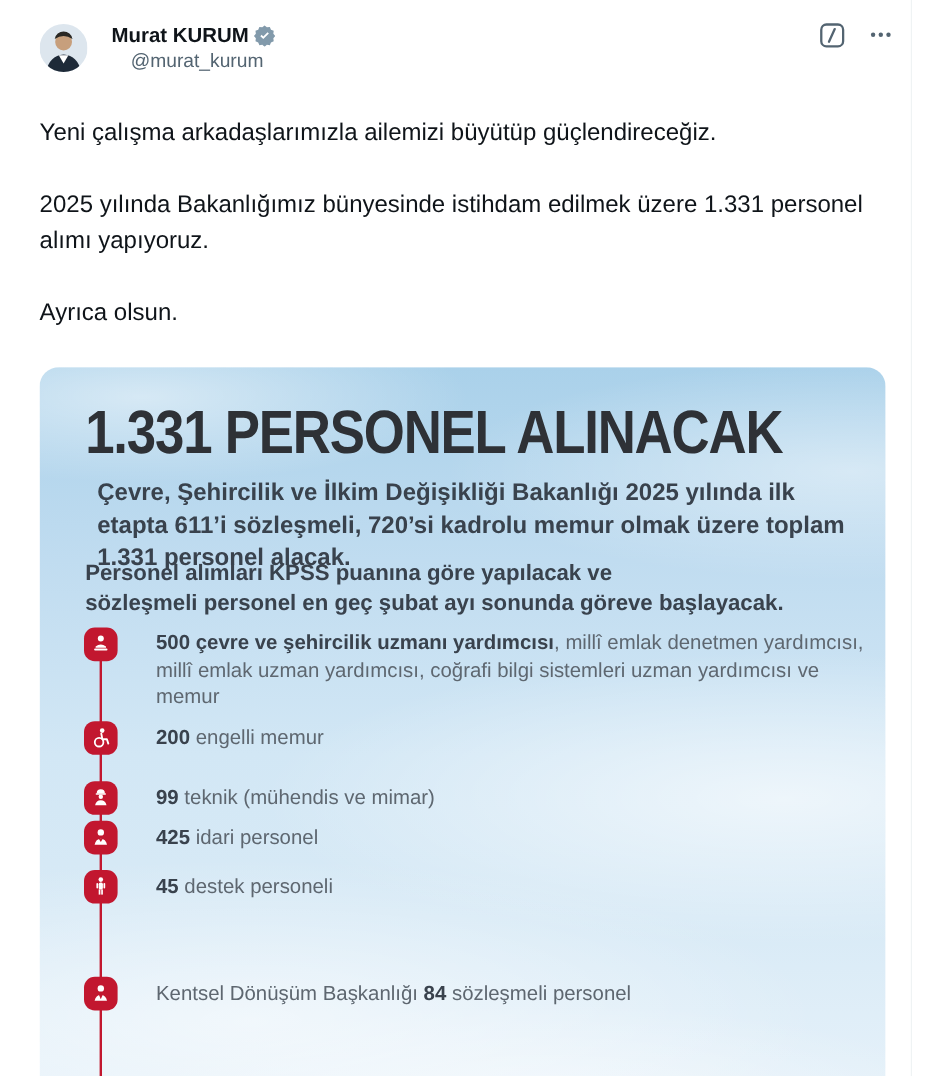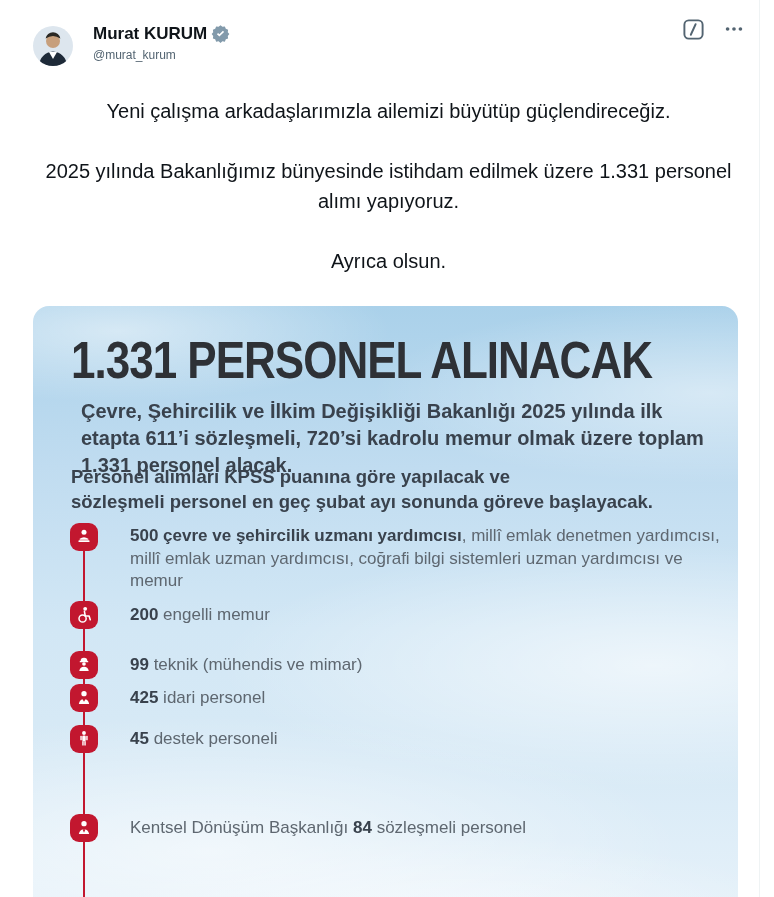--- a/index.html
+++ b/index.html
@@ -5,32 +5,32 @@
   html,body{margin:0;padding:0;}
   body{
     width:774px;height:897px;overflow:hidden;background:#ffffff;
     font-family:"Liberation Sans", sans-serif;position:relative;
     -webkit-font-smoothing:antialiased;
   }
   .col-divider{position:absolute;left:759px;top:0;width:1px;height:897px;background:#eff3f4;}
 
   
   .tweet{position:relative;width:774px;}
-  .tweet-header{position:relative;height:53px;padding:13px 29px 0 33px;box-sizing:content-box;display:flex;align-items:flex-end;}
+  .tweet-header{position:relative;height:53px;padding:13px 29px 0 33px;box-sizing:content-box;display:flex;align-items:center;}
   .avatar{width:40px;height:40px;border-radius:50%;overflow:hidden;flex:none;display:block;cursor:pointer;}
   .id-block{margin-left:20px;display:flex;flex-direction:column;justify-content:center;padding-top:1px;}
   .name-row{display:flex;align-items:center;gap:4px;}
   .display-name{font-size:17px;font-weight:bold;color:#0f1419;line-height:21px;cursor:pointer;}
   .verified{width:19px;height:19px;flex:none;}
-  .handle{font-size:12px;color:#536471;line-height:21px;margin-top:1px;cursor:pointer;}
+  .handle{font-size:16px;color:#536471;line-height:21px;margin-top:1px;cursor:pointer;margin-left:16px;}
   .header-actions{position:absolute;right:28px;top:17px;display:flex;align-items:center;gap:17px;}
   .icon-btn{width:24px;height:24px;display:flex;align-items:center;justify-content:center;cursor:pointer;background:none;border:none;padding:0;}
 
   
-  .tweet-body{margin:30px 30px 0 33px;text-align:center;}
+  .tweet-body{margin:30px 30px 0 33px;}
   .tweet-body p{margin:0 0 30px 0;font-size:20px;line-height:30px;color:#0f1419;}
 
   
   .sky-card{
     position:relative;margin:25px 0 0 33px;width:705px;height:620px;
     border-radius:16px;overflow:hidden;cursor:pointer;
     background:
       radial-gradient(ellipse 420px 110px at 12% 4%, rgba(255,255,255,.50), transparent 65%),
       radial-gradient(ellipse 520px 140px at 96% 14%, rgba(255,255,255,.45), transparent 65%),
       radial-gradient(ellipse 640px 180px at 88% 58%, rgba(255,255,255,.60), transparent 68%),

